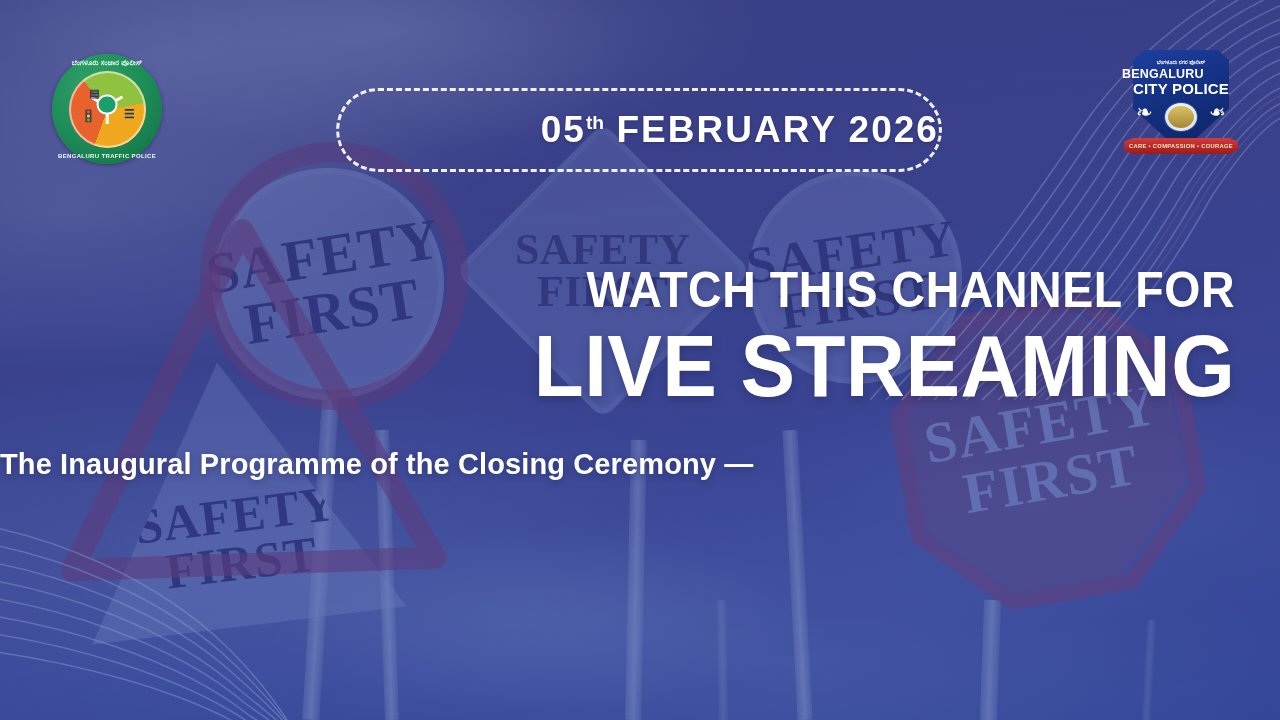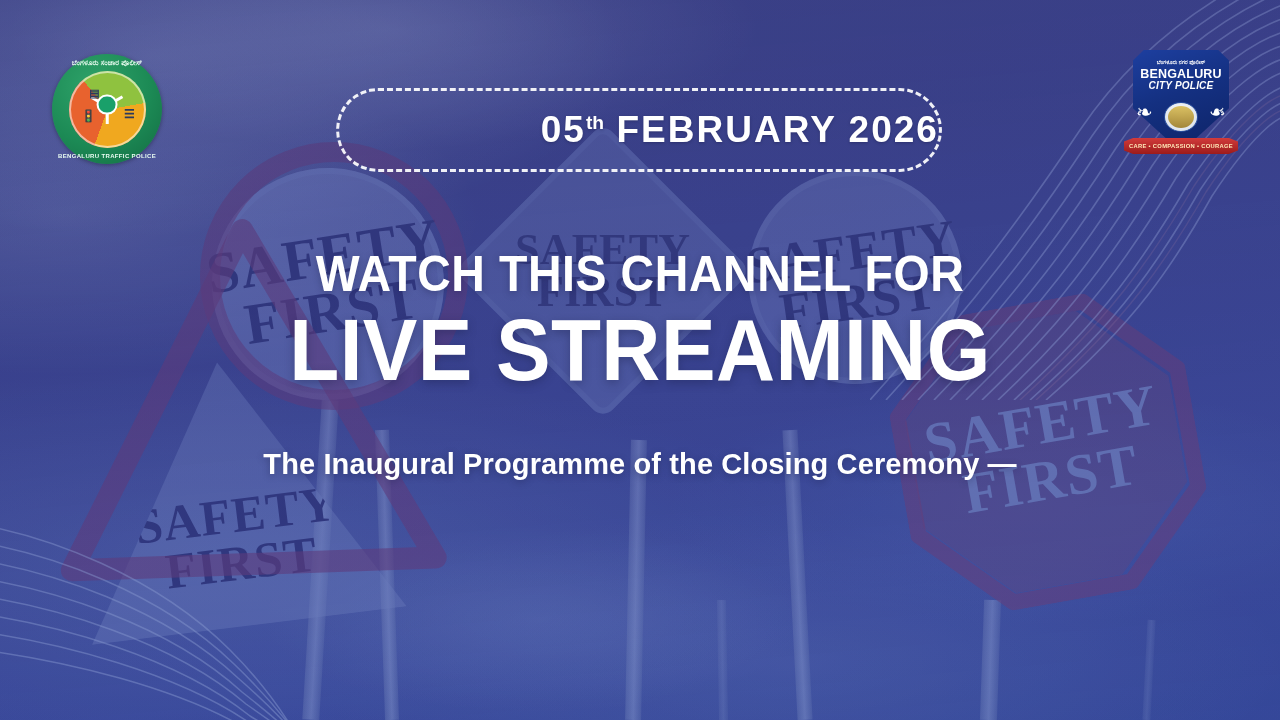--- a/index.html
+++ b/index.html
@@ -183,22 +183,22 @@
 
   .logo-bcp { left:1122px; top:44px; width:118px; height:120px; }
   .bcp-shield {
     position:absolute; left:10px; top:4px; width:98px; height:104px;
     background:linear-gradient(160deg,#1d3fa0 0%,#143081 45%,#0d2366 100%);
     clip-path:polygon(12% 2%, 88% 2%, 99% 12%, 99% 58%, 50% 100%, 1% 58%, 1% 12%);
     box-shadow:0 1px 5px rgba(0,0,0,.45);
     border:1.5px solid #d9b45a;
   }
   .bcp-kn { position:absolute; left:0; right:0; top:15px; text-align:center; color:#fff; font-size:5.5px; font-weight:700; }
-  .bcp-l1 { position:absolute; left:0; right:0; top:23px; text-align:center; color:#fff; font-size:12.5px; font-weight:700; letter-spacing:.2px; }
-  .bcp-l2 { position:absolute; left:0; right:0; top:36px; text-align:center; color:#fff; font-size:10px; font-weight:700; letter-spacing:.2px;font-style:italic; }
+  .bcp-l1 { position:absolute; left:0; right:0; top:23px; text-align:left; color:#fff; font-size:12.5px; font-weight:700; letter-spacing:.2px; }
+  .bcp-l2 { position:absolute; left:0; right:0; top:36px; text-align:center; color:#fff; font-size:15px; font-weight:700; letter-spacing:.2px; }
   .bcp-emblem {
     position:absolute; left:50%; top:58px; width:34px; height:30px;
     transform:translateX(-50%);
     border-radius:50%;
     background:radial-gradient(circle at 50% 40%, #fdfdfd 0%, #dfe6ef 70%, #b9c4d3 100%);
     border:1.5px solid #2b4f9e;
   }
   .bcp-emblem-in { position:absolute; inset:3px; border-radius:50%; background:linear-gradient(180deg,#d8bb53,#9c7c25); opacity:.9; }
   .bcp-laurel { position:absolute; top:58px; color:#fff; font-size:20px; line-height:1; }
   .bcp-laurel.l { left:14px; }
@@ -225,22 +225,22 @@
     font-weight:700;
     font-size:37px;
     letter-spacing:.055em;
     white-space:nowrap;
     text-shadow:0 1px 3px rgba(20,24,60,.35);
   }
   .date-text sup { font-size:.52em; vertical-align:super; letter-spacing:0; }
 
   
   .headline-wrap {
-    position:absolute; left:0; right:0; top:248px;
-    text-align:center;
+    position:absolute; left:0; right:0; top:264px;
+    text-align:right;
   }
   .headline-1 {
     color:#fff;
     font-family:"Liberation Sans Narrow","Liberation Sans", sans-serif;
     font-weight:700;
     font-size:50px;
     letter-spacing:.012em;
     line-height:1.06;
     transform:scaleX(0.93);
     text-shadow:0 2px 8px rgba(25,30,70,.34);
@@ -251,21 +251,20 @@
     font-weight:700;
     font-size:88px;
     letter-spacing:.005em;
     line-height:1.02;
     margin-top:4px;
     transform:scaleX(0.93);
     text-shadow:0 3px 10px rgba(25,30,70,.36);
   }
   .subtitle {
     position:absolute; left:0; right:0; top:446px;
-    text-align:center;
     color:#fff;
     font-family:"Liberation Sans", sans-serif;
     font-weight:700;
     font-size:29px;
     line-height:1.28;
     letter-spacing:.004em;
     text-shadow:0 2px 7px rgba(25,30,70,.40);
   }
   .subtitle .sl { display:block; }
 </style>

